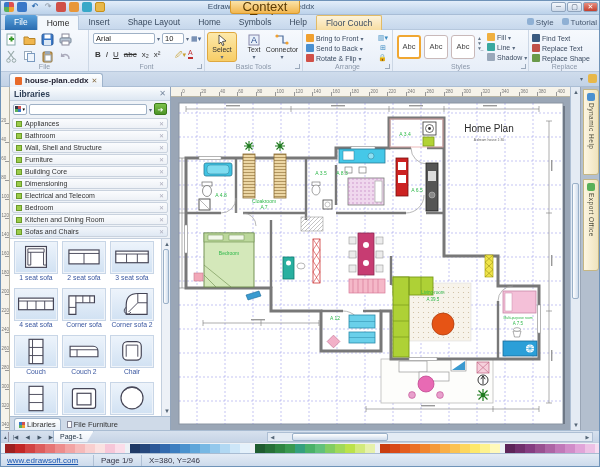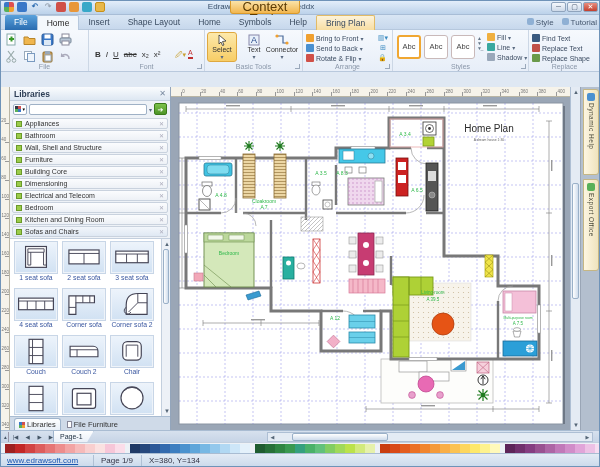--- a/index.html
+++ b/index.html
@@ -146,21 +146,21 @@
 
   <div class="tabsrow">
     <div id="ribbon-tabs">
         <div class="rtab filetab">File</div>
         <div class="rtab active">Home</div>
         <div class="rtab">Insert</div>
         <div class="rtab">Shape Layout</div>
         <div class="rtab">Home</div>
         <div class="rtab">Symbols</div>
         <div class="rtab">Help</div>
-        <div class="rtab ctxtab">Bring Plan</div>
+        <div class="rtab ctxtab">Floor Couch</div>
       </div>
     <div class="tabs-right">
       <span><span class="dot"></span><span>Style</span></span>
       <span><span class="dot"></span><span>Tutorial</span></span>
     </div>
   </div>
 
   <div class="ribbon">
 
     <div class="group" style="left:0;width:88px;">
@@ -200,20 +200,27 @@
           </svg>
         <svg class="tbico" viewBox="0 0 13 13">
             <path d="M10,9 a4,4 0 0 0 -6,-4 l-2,1.5" fill="none" stroke="#aab" stroke-width="1.5"></path>
             <path d="M2,3 v4 h4 z" fill="#aab"></path>
           </svg>
       </div>
       <div class="glabel">File</div>
     </div>
 
     <div class="group" style="left:88px;width:116px;">
+      <div class="icorow" style="top:3px;gap:2px;">
+        <input class="combo" style="width: 62px;" readonly="" value="Arial">
+        <span class="dd">▾</span>
+        <input class="combo" style="width: 22px;" readonly="" value="10">
+        <span class="dd">▾</span>
+        <span class="mini">▦▾</span>
+      </div>
       <div class="icorow" style="top:19px;gap:1px;" id="fmt-buttons">
           <span class="fmt fb0">B</span>
           <span class="fmt fb1">I</span>
           <span class="fmt fb2">U</span>
           <span class="fmt fb3">abc</span>
           <span class="fmt fb4">x₂</span>
           <span class="fmt fb5">x²</span>
         </div>
       <div class="icorow" style="top:19px;left:86px;gap:2px;">
         <span class="mini" style="color:#c8a030;">🖉▾</span>
@@ -324,20 +331,29 @@
           </div>
           <div class="arow">
             <span class="aico" style="background: rgb(106, 154, 74);"></span>
             <span>Replace Shape</span>
           </div>
         </div>
       <div class="glabel">Replace</div>
     </div>
   </div>
 
+  <div class="doctabs">
+    <div class="doctab">
+      <span class="dticon"></span>
+      <span>house-plan.eddx</span>
+      <span class="dtclose">✕</span>
+    </div>
+    <span style="position:absolute;right:18px;top:3px;font-size:6px;color:#567;">▾</span>
+    <span style="position:absolute;right:4px;top:2px;width:9px;height:9px;background:#e8b84a;border-radius:2px;"></span>
+  </div>
 
   <div class="main">
 
     <div class="vruler" id="vruler">
         <span class="vtick" style="top: 30px;">20</span>
         <span class="vtline" style="top: 36px;"></span>
         <span class="vtick" style="top: 49px;">40</span>
         <span class="vtline" style="top: 55px;"></span>
         <span class="vtick" style="top: 68px;">60</span>
         <span class="vtline" style="top: 74px;"></span>
@@ -942,15 +958,15 @@
         <div class="swatch" style="background: rgb(237, 193, 229);"></div>
         <div class="swatch" style="background: rgb(247, 221, 241);"></div>
       </div>
     </div>
 
   <div class="statusbar">
     <span class="sseg slink" style="left:6px;">www.edrawsoft.com</span>
     <span class="sdiv" style="left:92px;"></span>
     <span class="sseg" style="left:100px;">Page 1/9</span>
     <span class="sdiv" style="left:140px;"></span>
-    <span class="sseg" style="left:148px;">X=380, Y=134</span>
+    <span class="sseg" style="left:148px;">X=380, Y=246</span>
   </div>
 </div>
 
 </body></html>

